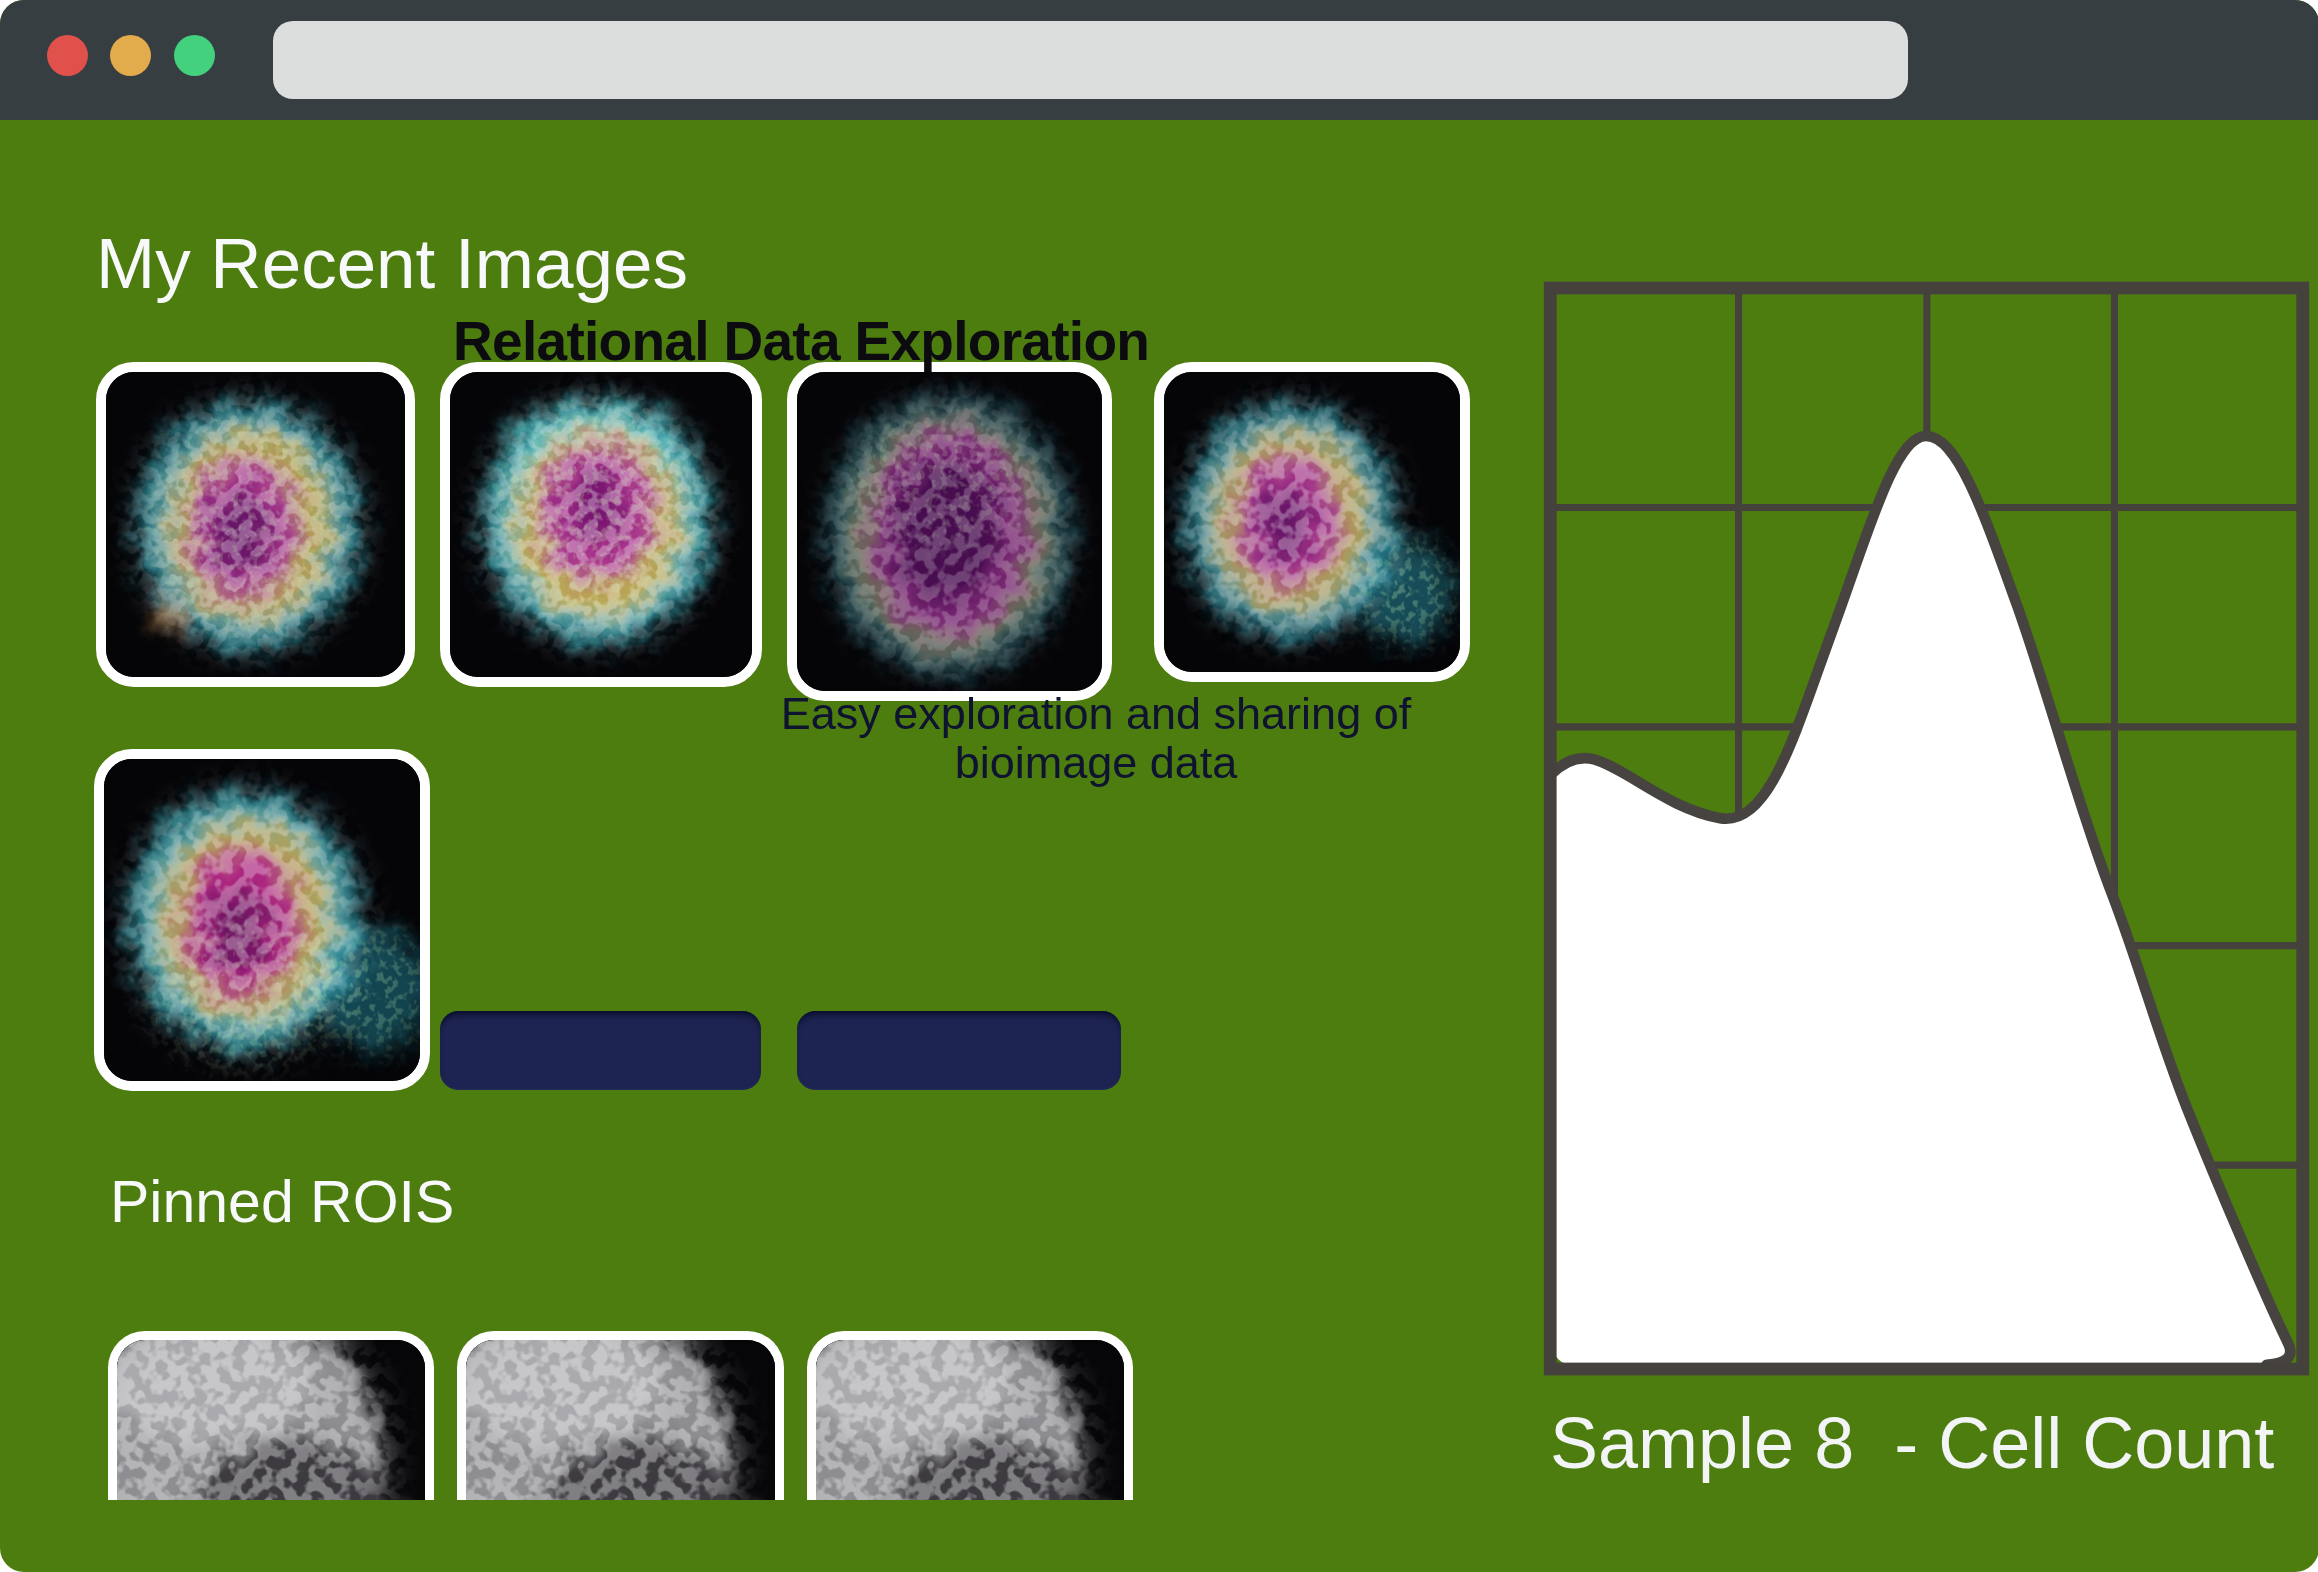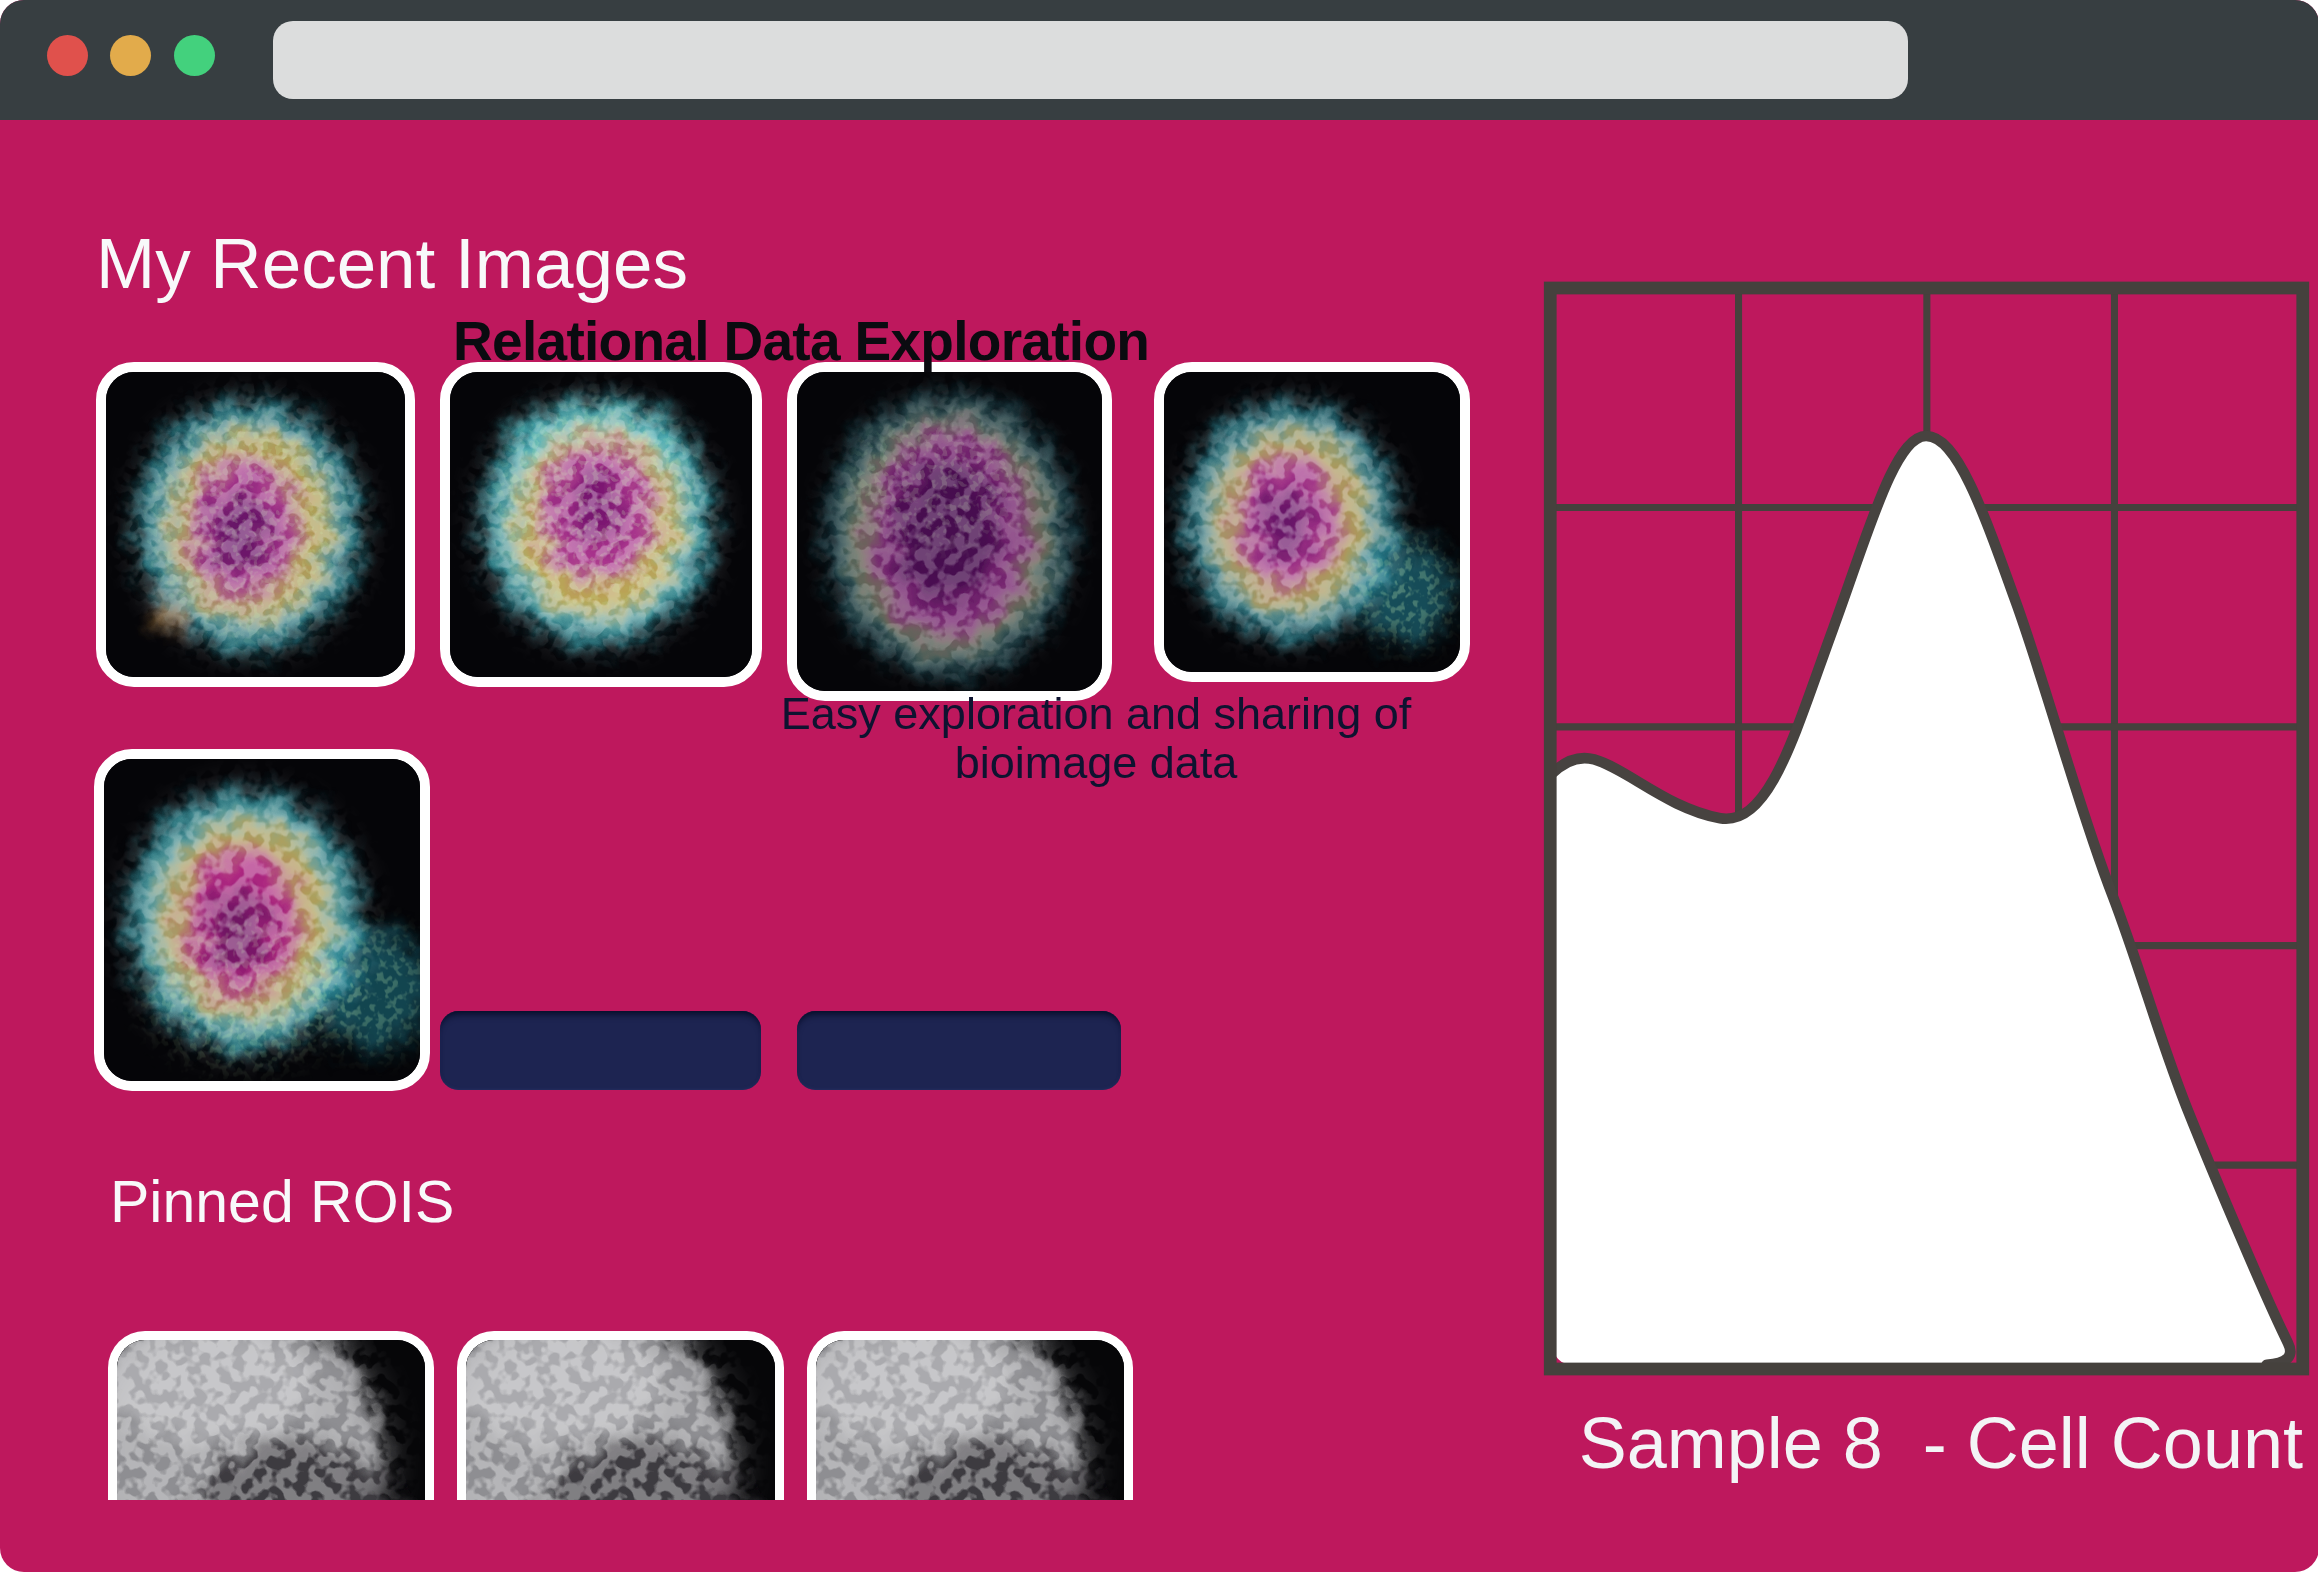--- a/index.html
+++ b/index.html
@@ -1,16 +1,16 @@
 <!DOCTYPE html>
 <html style="font-size:11.3px"><head>
 <meta charset="utf-8">
 <style>
   html,body{margin:0;padding:0;background:#ffffff;font-family:"Liberation Sans",sans-serif;}
-  .window{position:relative;width:2319px;height:1572px;border-radius:24px;overflow:hidden;background:#be185d;}
+  .window{position:relative;width:2319px;height:1572px;border-radius:24px;overflow:hidden;background:#4d7c0f;}
   .titlebar{position:absolute;left:0;top:0;width:100%;height:120px;background:#373e41;}
   .dot{position:absolute;top:35px;width:41px;height:41px;border-radius:50%;}
   .dot-close{left:47px;background:#e0514c;}
   .dot-min{left:110px;background:#e2ab4b;}
   .dot-zoom{left:174px;background:#43d17d;}
   .urlbar{position:absolute;left:273px;top:21px;width:1635px;height:78px;border-radius:20px;background:#dcdddd;}
   .h-recent{position:absolute;left:96px;top:225px;font-size:71px;font-weight:300;color:#f8f9fa;letter-spacing:0;line-height:1.1;margin:0;z-index:3;}
   .h-pinned{position:absolute;left:110px;top:1170px;font-size:59px;font-weight:400;color:#f8f9fa;line-height:1.1;margin:0;z-index:3;}
   .overlay-title{position:absolute;left:453px;top:309px;font-size:55px;font-weight:700;color:#0b0b10;margin:0;z-index:6;letter-spacing:-0.7px;}
   .overlay-sub{position:absolute;left:756px;top:690px;width:680px;text-align:center;font-size:45px;font-weight:400;line-height:1.08;color:#0e1330;margin:0;z-index:6;}
@@ -25,21 +25,21 @@
         box-shadow:inset 0 6.4px 7px -3.5px #060b26, inset 0 -1.4px 3.5px -1.4px #2a3468;z-index:1;}
   .slot-a{left:440px;width:321px;}
   .slot-b{left:797px;width:324px;}
   .thumb-gray{position:absolute;top:1331px;height:160px;background:#060608;border:9.2px solid #ffffff;border-bottom:none;
               border-radius:37px 37px 0 0;overflow:hidden;z-index:2;}
   .thumb-gray svg{display:block;width:100%;height:100%;}
   .g1{left:108px;width:308px;}
   .g2{left:457px;width:309px;}
   .g3{left:807px;width:308px;}
   .chart{position:absolute;left:1550px;top:288px;width:753px;height:1081px;overflow:visible;z-index:2;}
-  .chart-label{position:absolute;left:1550px;top:1402px;width:753px;text-align:right;font-size:72px;font-weight:400;
+  .chart-label{position:absolute;left:1550px;top:1402px;width:753px;text-align:left;font-size:72px;font-weight:400;
                color:#f3f4f6;margin:0;white-space:pre;z-index:3;}
   .defs-holder{position:absolute;width:0;height:0;overflow:hidden;}
 </style>
 </head>
 <body>
 
 <div class="window">
 
   <div class="titlebar">
     <span class="dot dot-close"></span>

